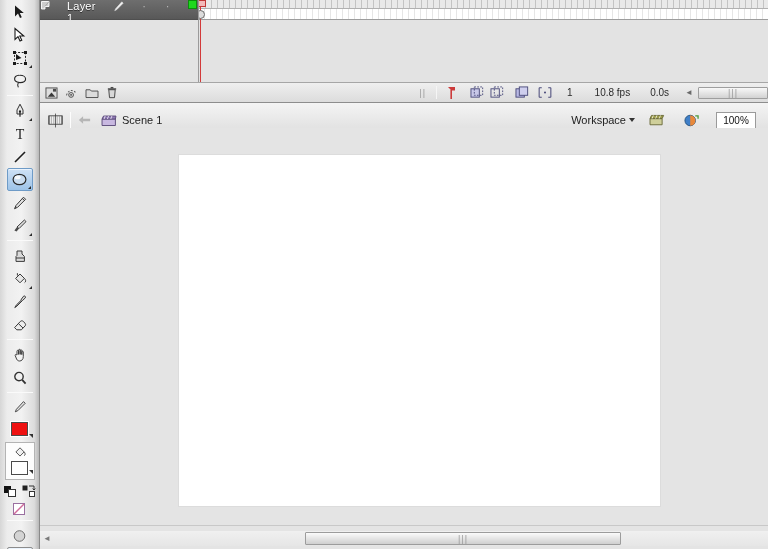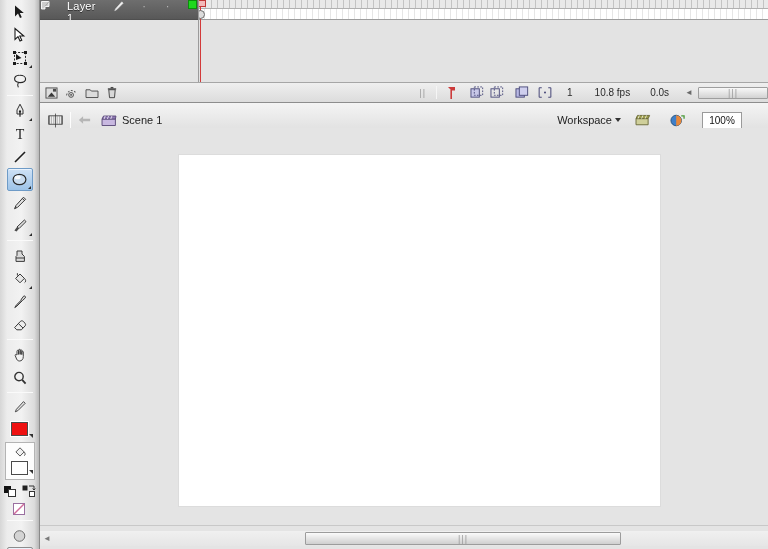--- a/index.html
+++ b/index.html
@@ -515,21 +515,21 @@
     </span>
     <span class="sb" style="margin-left:9px">
       <svg width="17" height="15" viewBox="0 0 18 16">
           <circle cx="7.6" cy="8" r="5.6" fill="#3f7fc8" stroke="#24527f"></circle>
           <path d="M7.6 2.4 A5.6 5.6 0 0 1 7.6 13.6 Z" fill="#e8883a"></path>
           <path d="M13 3 L16 3 L16 6" fill="none" stroke="#4a9a3a" stroke-width="1.4"></path>
         </svg>
       <span class="caret" style="margin-left:2px;align-self:flex-end;margin-bottom:2px"></span>
     </span>
 
-    <span class="zoombox" style="margin-left:8px;margin-right:26px">
+    <span class="zoombox" style="margin-left:8px;margin-right:12px">
       <span>100%</span>
     </span>
   </div>
 
   <div id="workArea">
     <div id="stage"></div>
   </div>
 
   <div id="hscroll">
     <div id="hsTrack">

